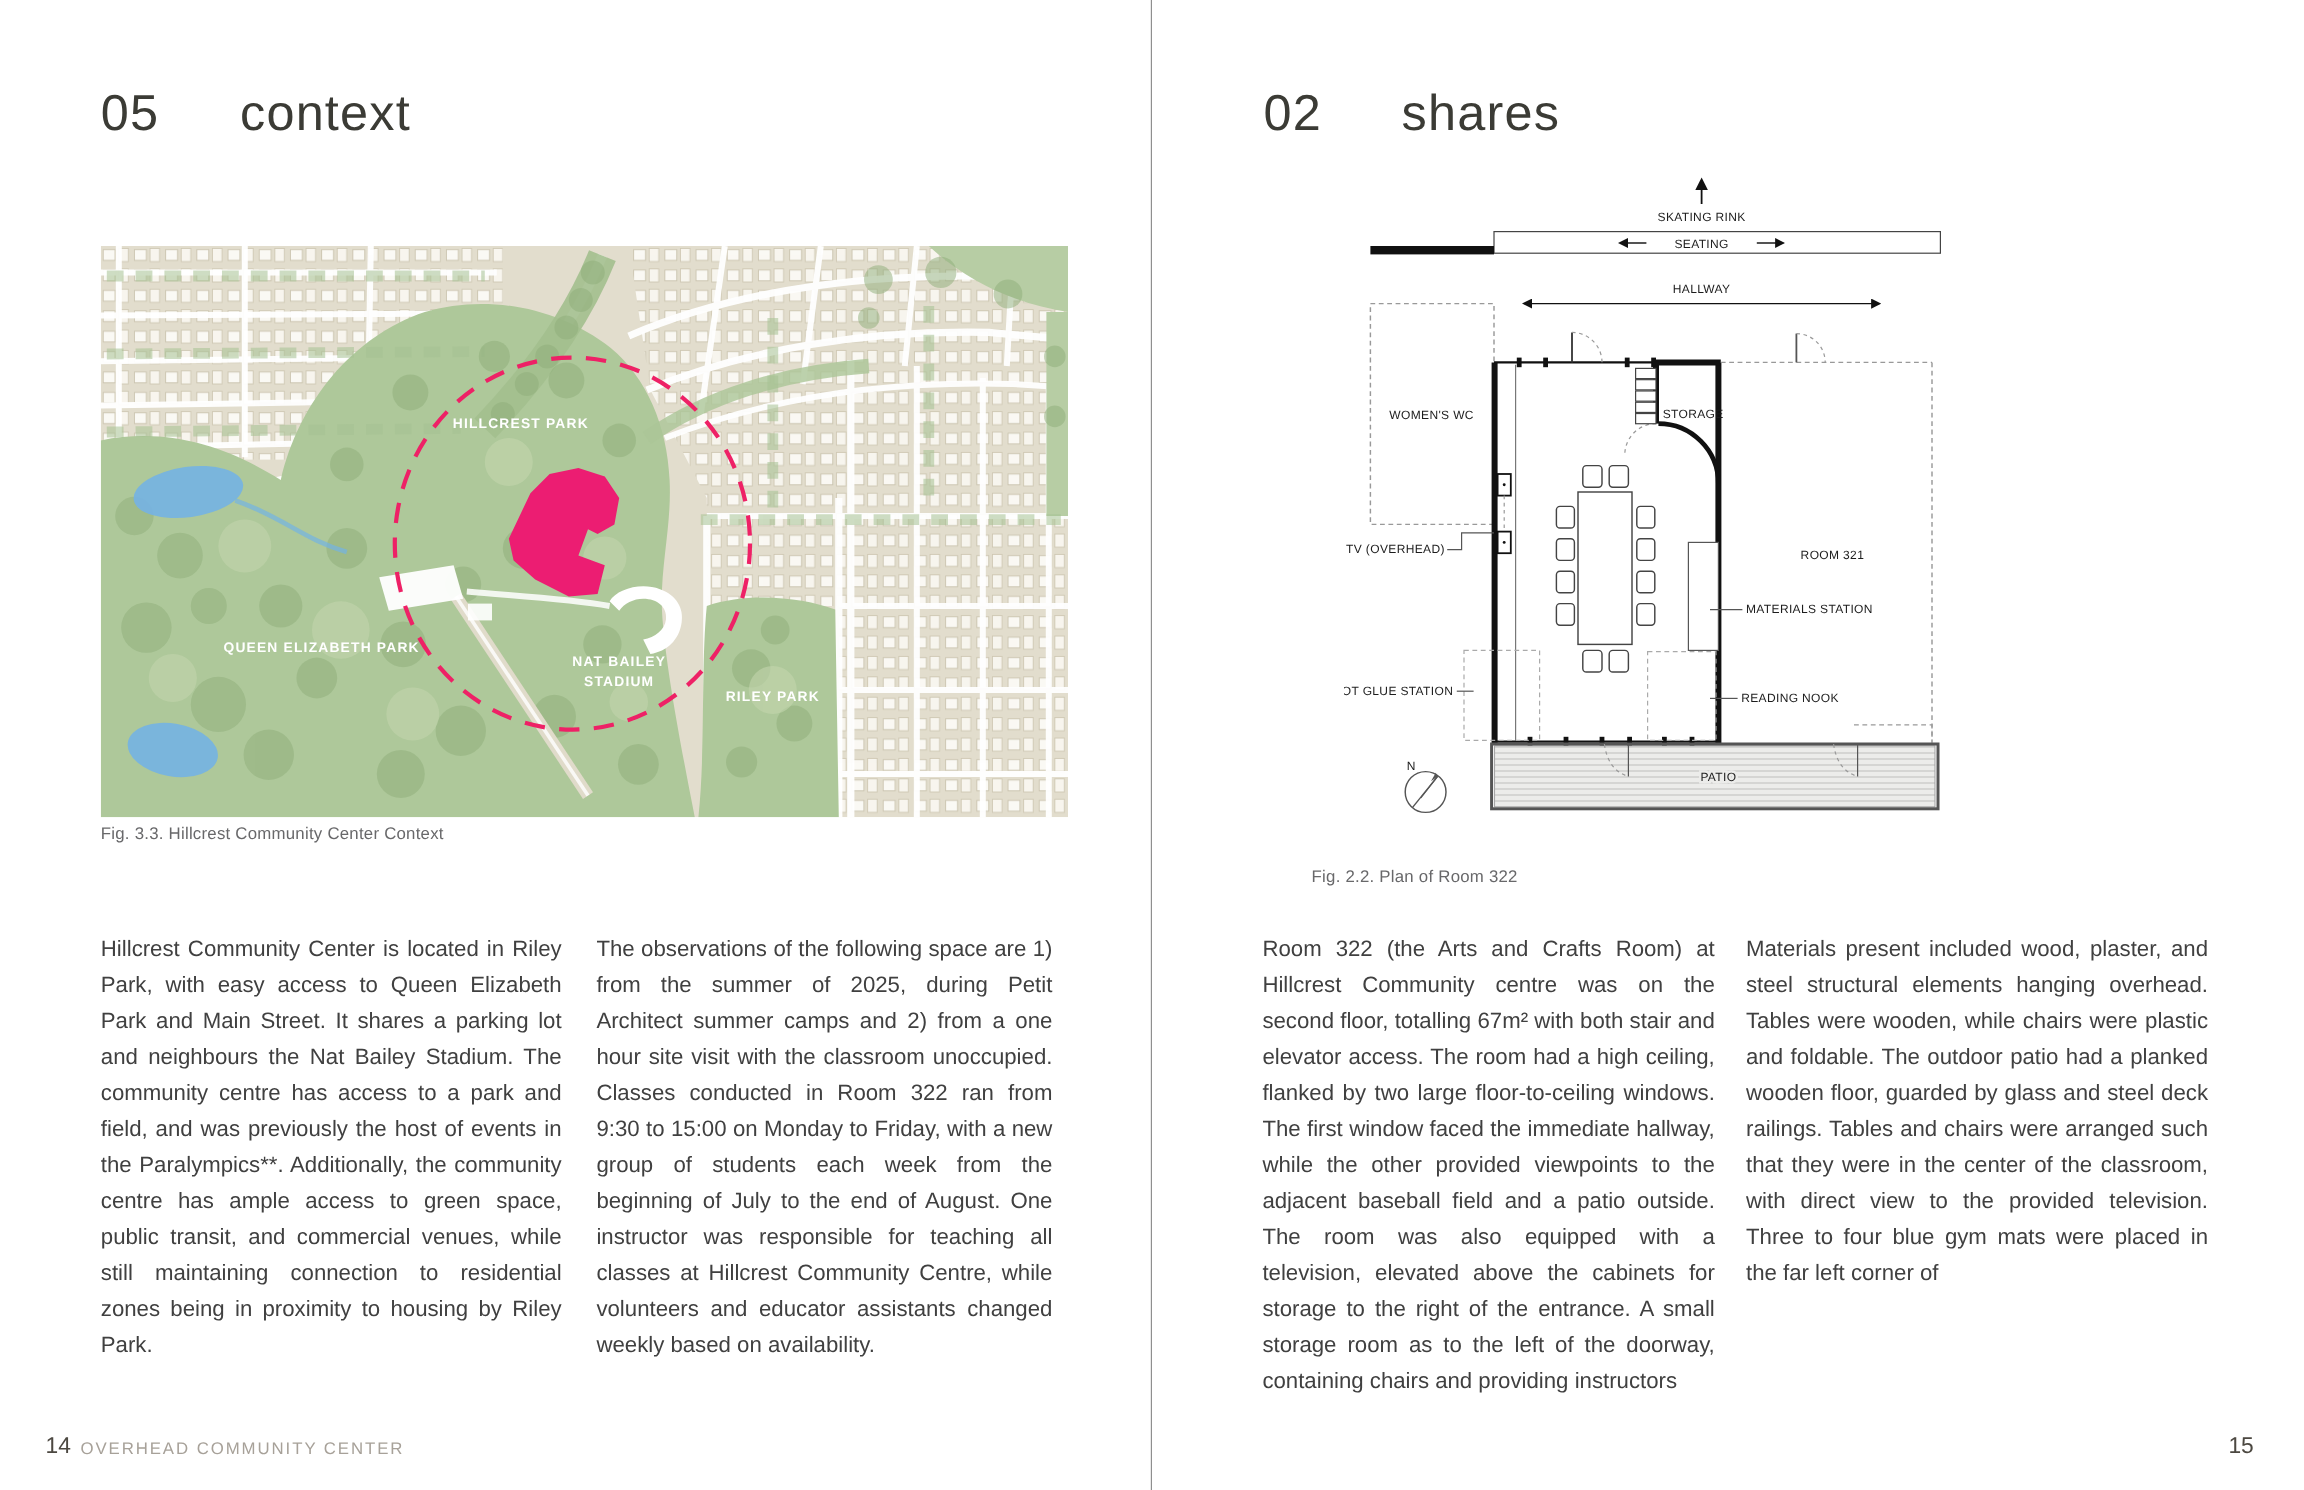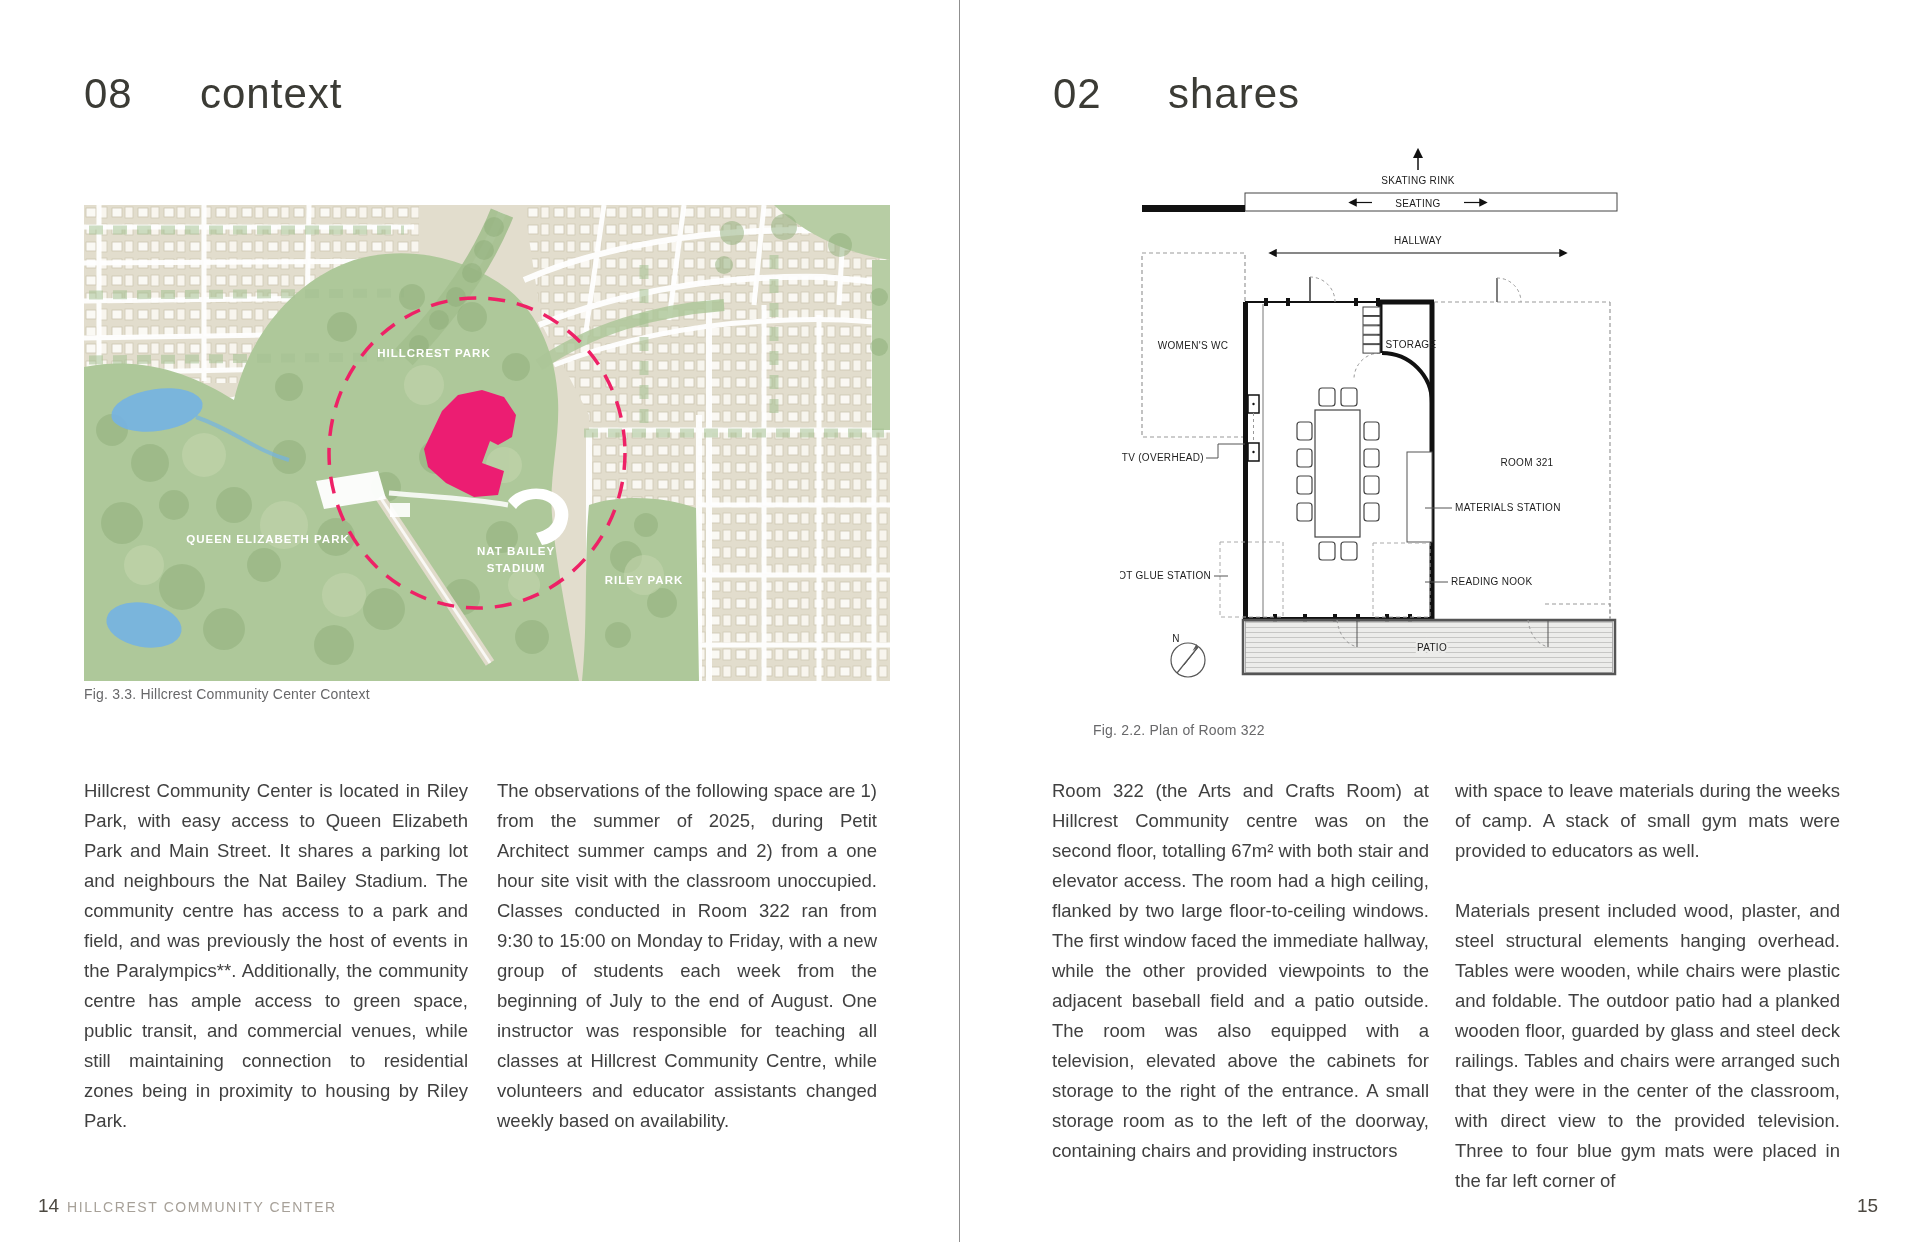--- a/index.html
+++ b/index.html
@@ -30,21 +30,21 @@
   .map-label{font-size:11.5px;font-weight:700;fill:#ffffff;letter-spacing:1px;}
   .plan-label{font-size:10px;fill:#1c1c1c;letter-spacing:0.3px;}
 </style>
 </head>
 <body>
 
 <div class="sheet">
 
   <div class="divider"></div>
 
-  <div class="chapter-num num-left">08</div>
+  <div class="chapter-num num-left">05</div>
   <div class="chapter-title title-left">context</div>
 
   <div class="chapter-num num-right">02</div>
   <div class="chapter-title title-right">shares</div>
 
   <svg class="figure" style="left:84px;top:205px" width="806" height="476" viewBox="0 0 806 476">
     <defs>
       <pattern id="hp" width="26" height="17" patternUnits="userSpaceOnUse">
         <rect x="2" y="3" width="10" height="9" fill="#fdfcf8" stroke="#c9c2ad" stroke-width="0.8"></rect>
         <rect x="15" y="2" width="8" height="11" fill="#faf8f2" stroke="#cdc6b1" stroke-width="0.8"></rect>
@@ -313,21 +313,20 @@
     <text class="plan-label" x="56" y="512" text-anchor="middle">N</text>
   </svg>
 
   <div class="caption cap-left">Fig. 3.3. Hillcrest Community Center Context</div>
   <div class="caption cap-right">Fig. 2.2. Plan of Room 322</div>
 
   <div class="bodycol col-l1">Hillcrest Community Center is located in Riley Park, with easy access to Queen Elizabeth Park and Main Street. It shares a parking lot and neighbours the Nat Bailey Stadium. The community centre has access to a park and field, and was previously the host of events in the Paralympics**. Additionally, the community centre has ample access to green space, public transit, and commercial venues, while still maintaining connection to residential zones being in proximity to housing by Riley Park.</div>
   <div class="bodycol col-l2">The observations of the following space are 1) from the summer of 2025, during Petit Architect summer camps and 2) from a one hour site visit with the classroom unoccupied. Classes conducted in Room 322 ran from 9:30 to 15:00 on Monday to Friday, with a new group of students each week from the beginning of July to the end of August. One instructor was responsible for teaching all classes at Hillcrest Community Centre, while volunteers and educator assistants changed weekly based on availability.</div>
   <div class="bodycol col-r1">Room 322 (the Arts and Crafts Room) at Hillcrest Community centre was on the second floor, totalling 67m² with both stair and elevator access. The room had a high ceiling, flanked by two large floor-to-ceiling windows. The first window faced the immediate hallway, while the other provided viewpoints to the adjacent baseball field and a patio outside. The room was also equipped with a television, elevated above the cabinets for storage to the right of the entrance. A small storage room as to the left of the doorway, containing chairs and providing instructors</div>
   <div class="bodycol col-r2">
-    <p>with space to leave materials during the weeks of camp. A stack of small gym mats were provided to educators as well.</p>
     <p>Materials present included wood, plaster, and steel structural elements hanging overhead. Tables were wooden, while chairs were plastic and foldable. The outdoor patio had a planked wooden floor, guarded by glass and steel deck railings. Tables and chairs were arranged such that they were in the center of the classroom, with direct view to the provided television. Three to four blue gym mats were placed in the far left corner of</p>
   </div>
 
   <div class="footer-num fn-left">14</div>
-  <div class="footer-title">HILLCREST COMMUNITY CENTER</div>
+  <div class="footer-title">OVERHEAD COMMUNITY CENTER</div>
   <div class="footer-num fn-right">15</div>
 
 </div>
 
 </body></html>

